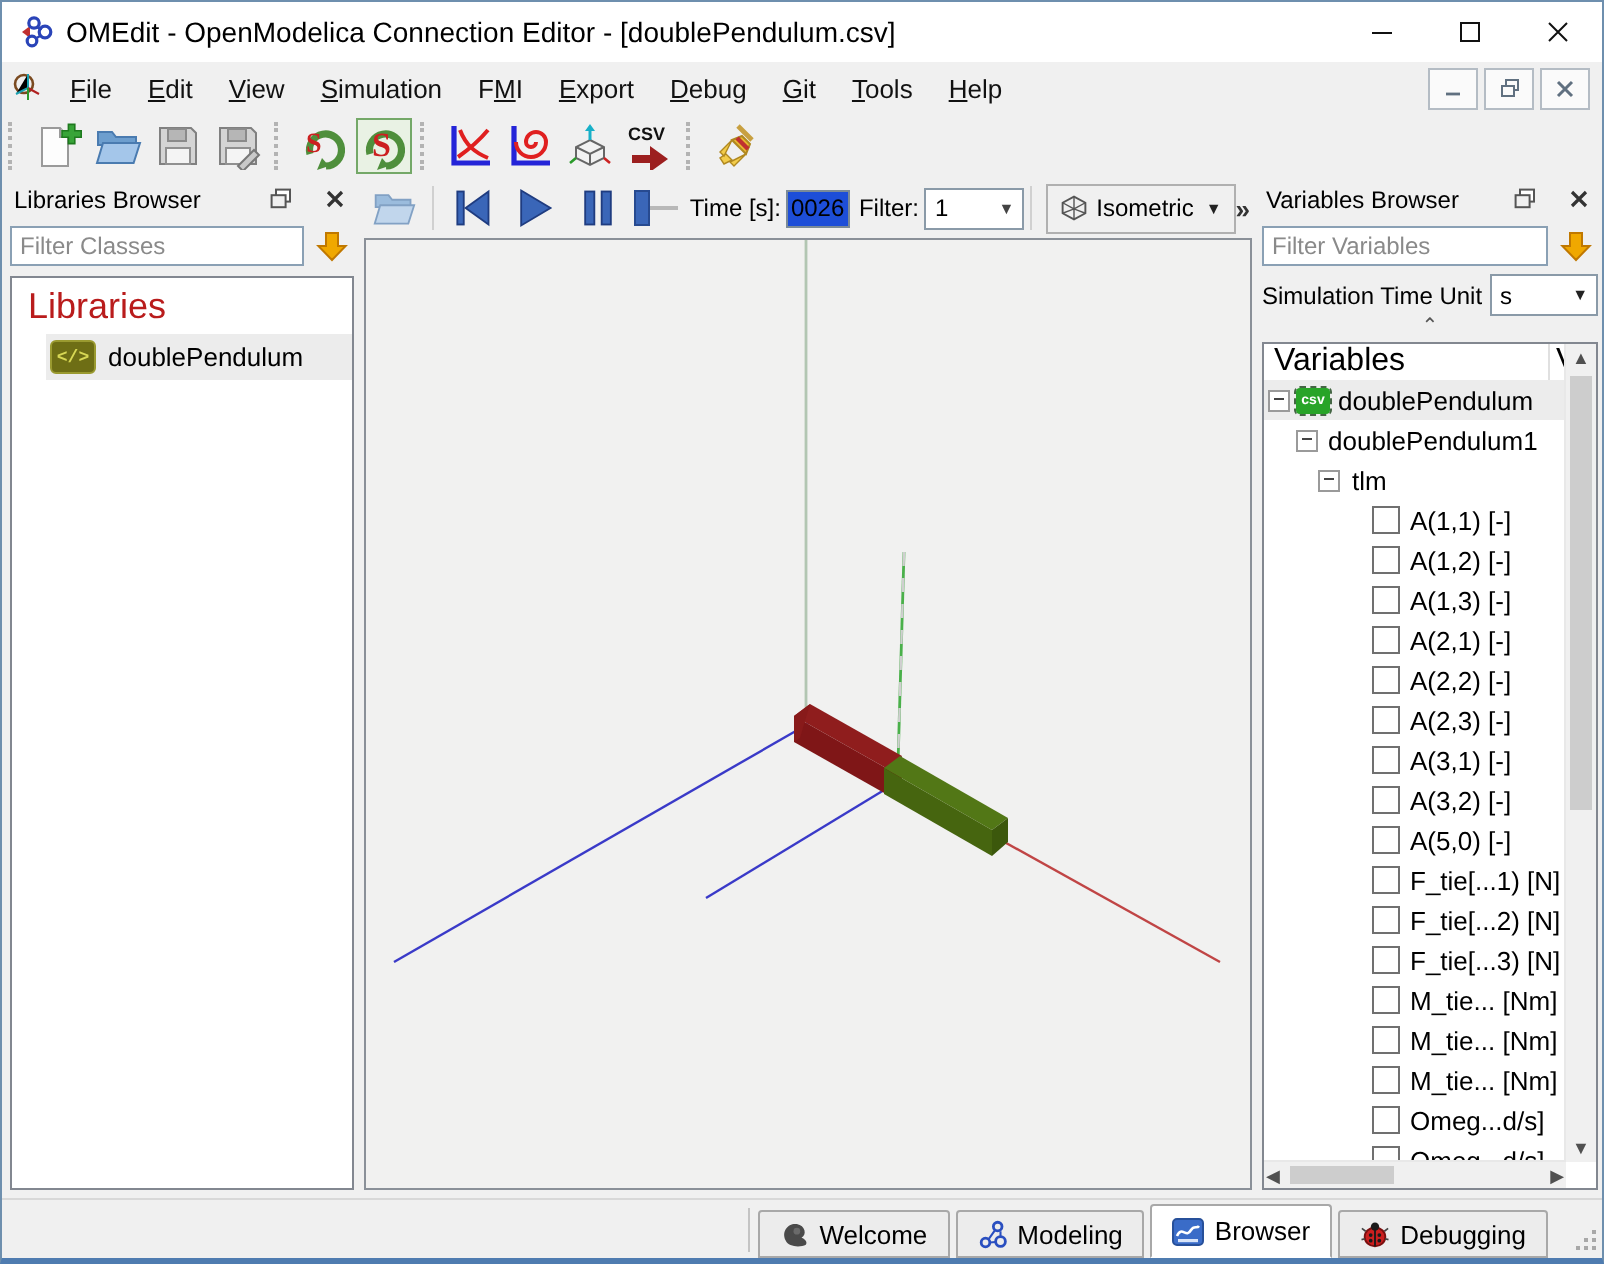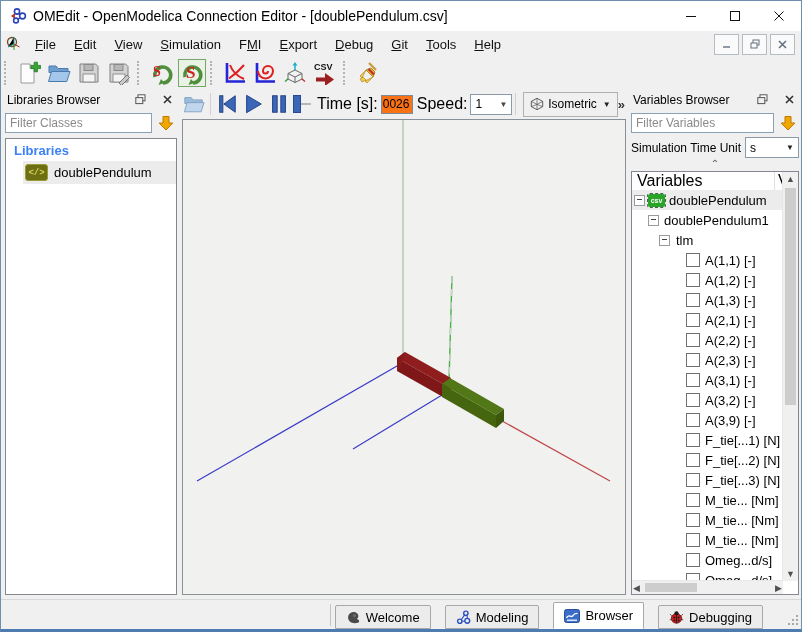--- a/index.html
+++ b/index.html
@@ -30,21 +30,21 @@
   .dock-header{height:21px;display:flex;align-items:center;font-size:12px;padding:0 4px;color:#000;gap:11px;}
   .dock-title{flex:1;}
   .dock-hbtn{width:16px;height:16px;display:flex;align-items:center;justify-content:center;}
   .filter-row{height:25px;display:flex;align-items:center;gap:3px;padding:0 2px;}
   .filter-input{flex:1;height:18px;border:1px solid #8aa0b4;background:#fff;font:12px "Liberation Sans",sans-serif;padding:0 4px;outline:none;color:#333;min-width:0;}
   .filter-input::placeholder{color:#8a8a8a;opacity:1;}
   .filter-btn{width:22px;height:20px;display:flex;align-items:center;justify-content:center;}
   .tree-frame{position:absolute;left:2px;right:2px;bottom:2px;background:#fff;border:1px solid #828790;overflow:hidden;}
   
   #lib-frame{top:49px;}
-  .lib-root-label{font-size:13px;color:#3b82f6;padding:4px 0 3px 8px;font-weight:bold;}
+  .lib-root-label{font-size:18px;color:#b91c1c;padding:4px 0 3px 8px;}
   .lib-item{display:flex;align-items:center;height:23px;margin-left:17px;background:#ececec;}
   .lib-icon{width:21px;height:15px;background:#6e6e15;border:1px solid #9a9a30;border-radius:3px;color:#d8d855;
             font:bold 9px "Liberation Mono",monospace;display:flex;align-items:center;justify-content:center;margin:0 6px 0 2px;}
   .lib-label{font-size:13px;color:#000;}
   
   .unit-row{height:25px;display:flex;align-items:center;padding:0 2px;gap:4px;}
   .unit-label{font-size:12px;color:#000;white-space:nowrap;flex:1;}
   .unit-combo{width:62px;height:19px;border:1px solid #8a9aa8;background:#fff;font-size:12px;display:flex;align-items:center;padding:0 4px;color:#000;}
   .unit-combo .caret{margin-left:auto;font-size:8px;color:#222;}
   .splitter-chev{height:8px;display:flex;align-items:flex-start;justify-content:center;color:#555;font-size:10px;line-height:7px;}
@@ -68,34 +68,34 @@
   .vthumb{position:absolute;left:2px;right:2px;background:#cdcdcd;}
   .hthumb{position:absolute;top:2px;bottom:2px;background:#cdcdcd;}
   
   #center{position:absolute;left:180px;top:88px;width:446px;bottom:32px;}
   .anim-toolbar{position:absolute;left:0;top:0;right:0;height:30px;display:flex;align-items:center;background:#f0f0f0;}
   .at-btn{width:30px;height:26px;display:flex;align-items:center;justify-content:center;margin:0 1px;}
   .at-sep{width:1px;height:22px;background:#d0d0d0;margin:0 3px;}
   .slider{position:relative;width:22px;height:20px;margin:0 2px;}
   .slider .groove{position:absolute;left:0;right:0;top:9px;height:2px;background:#b8b8b8;}
   .slider .handle{position:absolute;left:0;top:1px;width:8px;height:18px;background:#3a66b8;border:1px solid #274a90;box-sizing:border-box;}
-  .at-label{font-size:16px;color:#000;margin:0 3px 0 4px;white-space:nowrap;}
-  .time-input{width:28px;height:17px;border:1px solid #7a8a98;background:#f97316;font:12px "Liberation Sans",sans-serif;padding:0 1px;outline:none;color:#000;}
+  .at-label{font-size:12px;color:#000;margin:0 3px 0 4px;white-space:nowrap;}
+  .time-input{width:28px;height:17px;border:1px solid #7a8a98;background:#1d4ed8;font:12px "Liberation Sans",sans-serif;padding:0 1px;outline:none;color:#000;}
   .speed-combo{width:40px;height:19px;border:1px solid #8a9aa8;background:#fff;display:flex;align-items:center;font-size:12px;padding:0 4px;color:#000;}
   .speed-combo .caret{margin-left:auto;font-size:8px;color:#444;}
   .view-combo{height:23px;border:1px solid #b0b0b0;background:#f0f0f0;display:flex;align-items:center;gap:4px;padding:0 6px;margin-left:4px;font-size:12px;color:#000;}
   .view-combo .caret{font-size:8px;color:#222;margin-left:2px;}
   .overflow-btn{margin-left:auto;margin-right:2px;font-size:13px;font-weight:bold;color:#333;}
   .viewport{position:absolute;left:1px;right:1px;top:30px;bottom:2px;background:#f1f1f0;border:1px solid #8a9098;overflow:hidden;}
   
   .statusbar{position:absolute;left:0;bottom:0;right:0;height:29px;background:#f0f0f0;border-top:1px solid #d8d8d8;display:flex;align-items:flex-end;}
   .sb-sep{width:1px;height:22px;background:#c4c4c4;margin:0 4px 3px 0;}
   .tabs{display:flex;align-items:flex-end;margin-left:auto;margin-right:24px;}
   .tab{height:22px;border:1px solid #a8a8a8;background:#ececec;display:flex;align-items:center;gap:5px;
-       padding:0 10px;margin-right:14px;border-radius:2px 2px 0 0;font-size:13px;color:#000;}
+       padding:0 10px;margin-right:3px;border-radius:2px 2px 0 0;font-size:13px;color:#000;}
   .tab.active{background:#fff;height:25px;border-bottom-color:#fff;}
   .grip{position:absolute;right:3px;bottom:4px;width:10px;height:10px;}
   .grip i{position:absolute;width:2px;height:2px;background:#a8a8a8;}
 </style>
 </head>
 <body>
 
 <div id="win">
 
   <div class="titlebar">
@@ -308,21 +308,21 @@
           <rect x="5" y="3" width="5" height="18" fill="#3a66b8" stroke="#1f3c80"></rect>
           <rect x="14" y="3" width="5" height="18" fill="#3a66b8" stroke="#1f3c80"></rect>
         </svg>
       </div>
       <div class="slider">
         <div class="groove"></div>
         <div class="handle"></div>
       </div>
       <span class="at-label">Time [s]:</span>
       <input class="time-input" value="0026" style="">
-      <span class="at-label">Speed:</span>
+      <span class="at-label">Filter:</span>
       <div class="speed-combo">
         <span>1</span>
         <span class="caret">▼</span>
       </div>
       <div class="at-sep"></div>
       <div class="view-combo">
         <svg width="14" height="14" viewBox="0 0 16 16">
           <path d="M8 1.5 L14.5 5 V11 L8 14.5 L1.5 11 V5 Z" fill="none" stroke="#555" stroke-width="1.1"></path>
           <path d="M1.5 5 L8 8.5 L14.5 5 M8 8.5 V14.5 M8 1.5 V8.5 M1.5 11 L8 8.5 L14.5 11" stroke="#555" stroke-width="0.8" fill="none"></path>
         </svg>
@@ -435,21 +435,21 @@
           <div class="vrow">
             <span class="cb" style="margin-left: 54px;"></span>
             <span class="vlbl">A(3,1) [-]</span>
           </div>
           <div class="vrow">
             <span class="cb" style="margin-left: 54px;"></span>
             <span class="vlbl">A(3,2) [-]</span>
           </div>
           <div class="vrow">
             <span class="cb" style="margin-left: 54px;"></span>
-            <span class="vlbl">A(3,9) [-]</span>
+            <span class="vlbl">A(5,0) [-]</span>
           </div>
           <div class="vrow">
             <span class="cb" style="margin-left: 54px;"></span>
             <span class="vlbl">F_tie[...1) [N]</span>
           </div>
           <div class="vrow">
             <span class="cb" style="margin-left: 54px;"></span>
             <span class="vlbl">F_tie[...2) [N]</span>
           </div>
           <div class="vrow">

